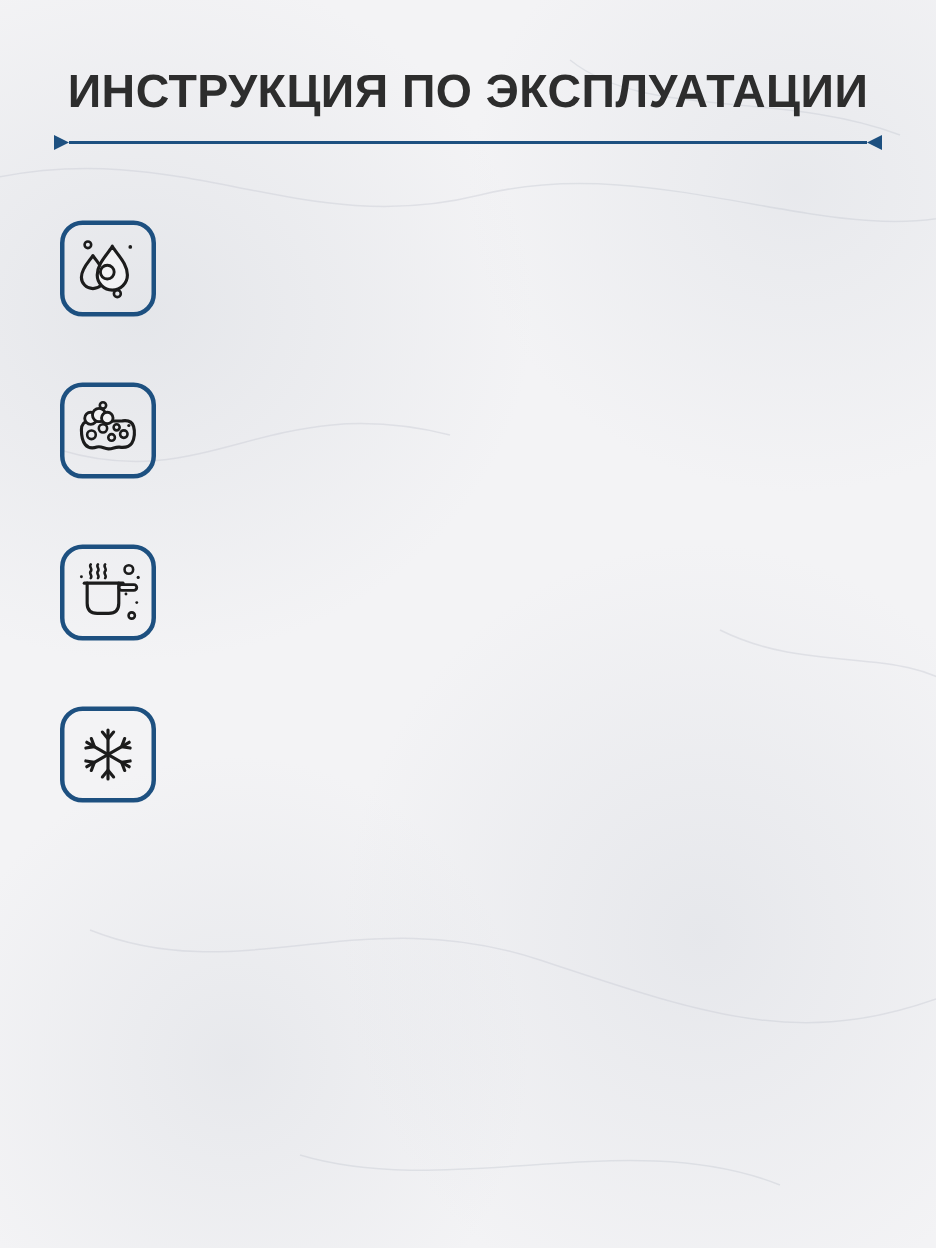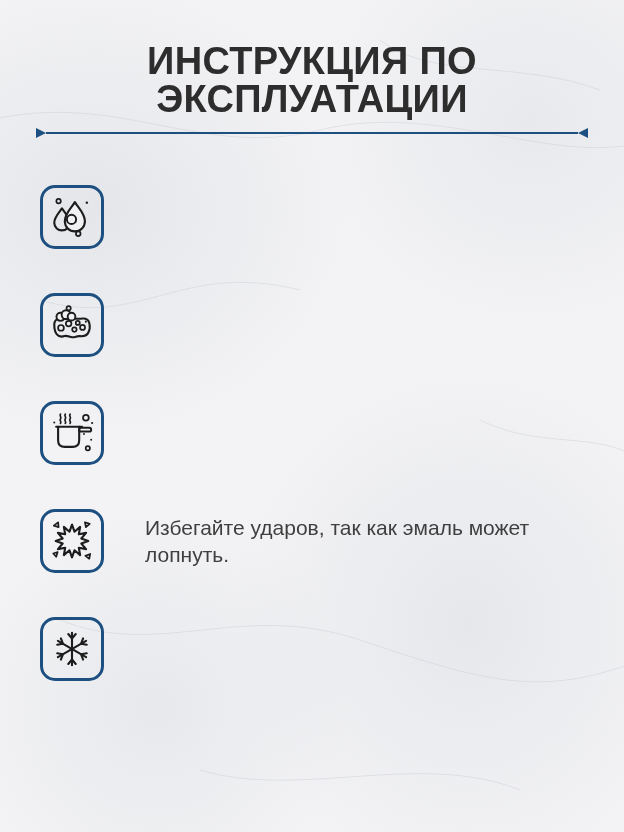--- a/index.html
+++ b/index.html
@@ -14,21 +14,21 @@
       radial-gradient(50% 35% at 85% 15%, rgba(208,212,219,.32), transparent 70%),
       radial-gradient(55% 45% at 75% 75%, rgba(203,207,215,.32), transparent 70%),
       radial-gradient(45% 35% at 25% 85%, rgba(206,210,217,.32), transparent 70%),
       #f3f3f5;
     padding-top:42px;
   }
   .veins{position:absolute;inset:0;pointer-events:none;}
   .title{
     position:relative;
     text-align:center;
-    font-size:38px;
+    font-size:31px;
     font-weight:700;
     letter-spacing:.3px;
     color:#2d2d2d;
     line-height:38px;
     margin:0 20px;
   }
   .divider{
     display:flex;align-items:center;
     margin:9px 36px 0 36px;height:12px;
     position:relative;
@@ -147,35 +147,20 @@
             <circle cx="45" cy="13.5" r="1.1" fill="#1c1c1c" stroke="none"></circle>
             <circle cx="36.5" cy="25" r="1" fill="#1c1c1c" stroke="none"></circle>
             <circle cx="44" cy="31" r="1" fill="#1c1c1c" stroke="none"></circle>
             <circle cx="40.5" cy="40" r="2.2" stroke-width="1.8"></circle>
             <circle cx="5.5" cy="13" r="1" fill="#1c1c1c" stroke="none"></circle>
           </g>
         </svg>
       </div>
     </div>
 
-    <div class="item">
-      <div class="icon-box">
-        <svg width="46" height="46" viewBox="0 0 48 48" aria-label="impact-burst-icon">
-          <g class="ico" stroke-width="2.3">
-            <polygon points="41,24 33.7,21.4 38.7,15.5 31.1,16.9 32.5,9.3 26.6,14.3 24,7 21.4,14.3 15.5,9.3 16.9,16.9 9.3,15.5 14.3,21.4 7,24 14.3,26.6 9.3,32.5 16.9,31.1 15.5,38.7 21.4,33.7 24,41 26.6,33.7 32.5,38.7 31.1,31.1 38.7,32.5 33.7,26.6"></polygon>
-            <polygon points="5,8 9.5,4.5 10,9.5" stroke-width="1.8"></polygon>
-            <polygon points="37.5,4.5 42.5,6 38.5,9.5" stroke-width="1.8"></polygon>
-            <polygon points="4.5,37 9,35.5 7.5,40.5" stroke-width="1.8"></polygon>
-            <polygon points="38,39.5 43,37.5 42,42.5" stroke-width="1.8"></polygon>
-          </g>
-        </svg>
-      </div>
-      <p class="item-text">Избегайте ударов, так как эмаль может
-лопнуть.</p>
-    </div>
 
     <div class="item">
       <div class="icon-box">
         <svg width="46" height="46" viewBox="0 0 48 48" aria-label="snowflake-icon">
           <g class="ico" stroke="#141414" stroke-width="3.2">
             <line x1="24" y1="7" x2="24" y2="41"></line>
             <line x1="9.3" y1="15.5" x2="38.7" y2="32.5"></line>
             <line x1="9.3" y1="32.5" x2="38.7" y2="15.5"></line>
             <path d="M20.1 8.4 L24 13 L27.9 8.4"></path>
             <path d="M20.1 39.6 L24 35 L27.9 39.6"></path>

